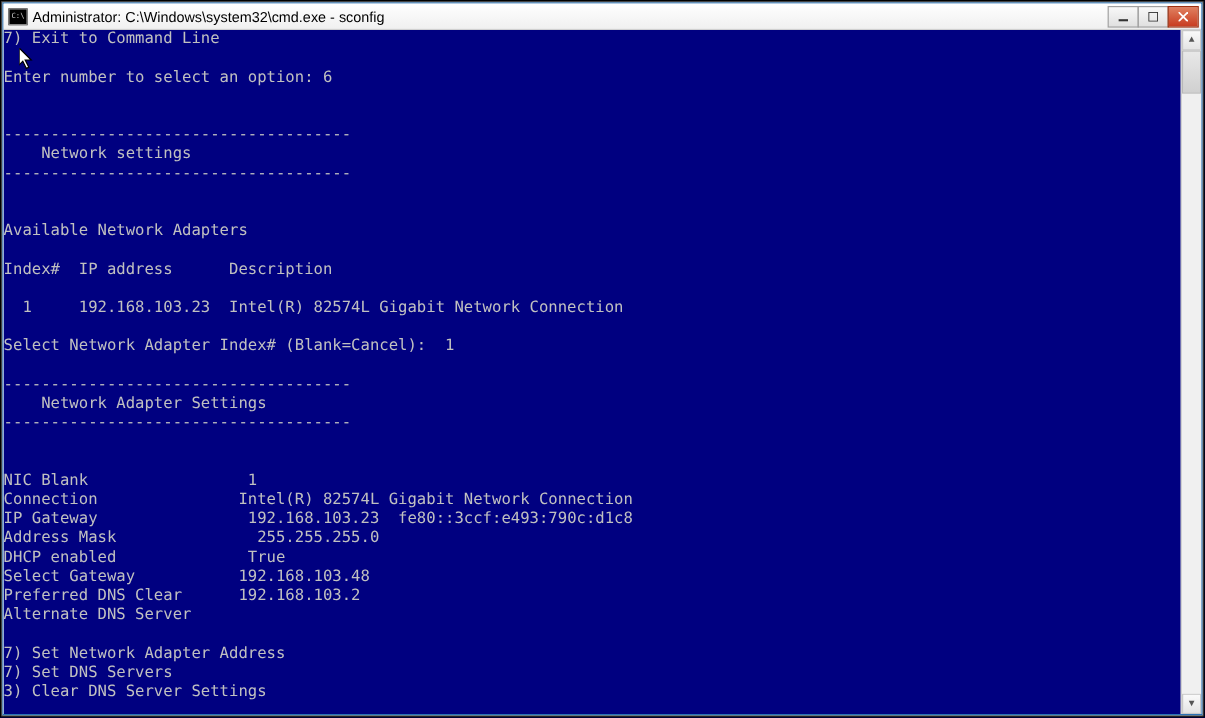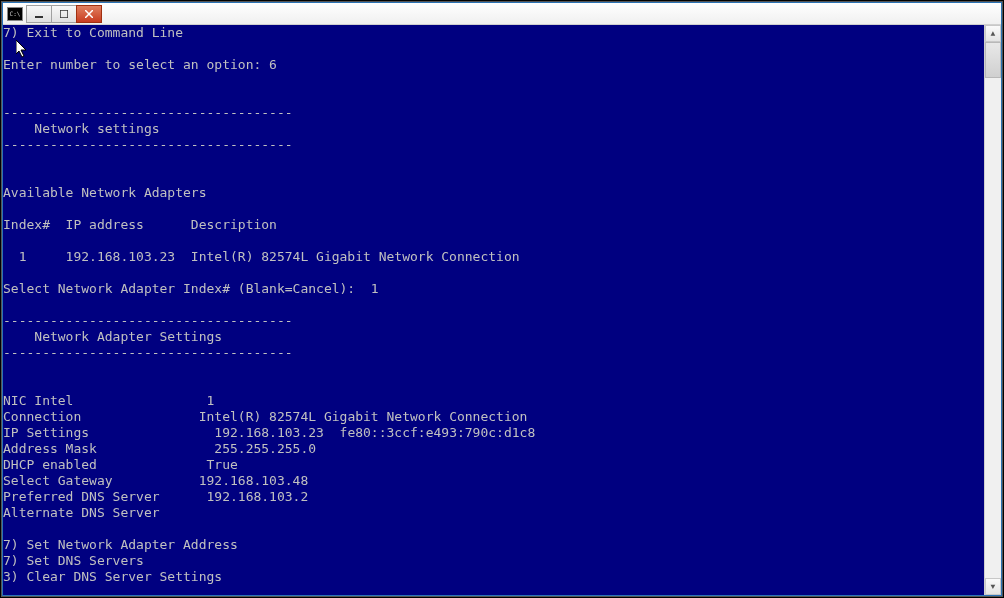--- a/index.html
+++ b/index.html
@@ -125,20 +125,21 @@
     left: 16px;
     pointer-events: none;
   }
 </style>
 </head>
 <body>
 
 <div class="window">
   <div class="titlebar">
     <span class="icon"></span>
+    <span class="title">Administrator: C:\Windows\system32\cmd.exe - sconfig</span>
     <div class="controls">
       <div class="btn">
           <svg width="8" height="8">
             <rect x="0" y="6" width="8" height="2" fill="#333"></rect>
           </svg>
         </div>
       <div class="btn">
           <svg width="8" height="8">
             <rect x="0" y="0" width="8" height="8" fill="none" stroke="#333" stroke-width="1.5"></rect>
           </svg>
@@ -168,27 +169,27 @@
 
 <span>  1     192.168.103.23  Intel(R) 82574L Gigabit Network Connection</span>
 
 <span>Select Network Adapter Index# (Blank=Cancel):  1</span>
 
 <span>-------------------------------------</span>
 <span>    Network Adapter Settings</span>
 <span>-------------------------------------</span>
 
 
-<span>NIC Intel                 </span><span>1</span>
+<span>NIC Blank                 </span><span>1</span>
 <span>Connection               </span><span>Intel(R) 82574L Gigabit Network Connection</span>
-<span>IP Settings                </span><span>192.168.103.23  fe80::3ccf:e493:790c:d1c8</span>
+<span>IP Gateway                </span><span>192.168.103.23  fe80::3ccf:e493:790c:d1c8</span>
 <span>Address Mask               </span><span>255.255.255.0</span>
 <span>DHCP enabled              </span><span>True</span>
 <span>Select Gateway           </span><span>192.168.103.48</span>
-<span>Preferred DNS Server      </span><span>192.168.103.2</span>
+<span>Preferred DNS Clear      </span><span>192.168.103.2</span>
 <span>Alternate DNS Server</span>
 
 <span>7) Set Network Adapter Address</span>
 <span>7) Set DNS Servers</span>
 <span>3) Clear DNS Server Settings</span></div>
     <div class="scrollbar">
       <div class="arrow">▲</div>
       <div class="track">
         <div class="thumb"></div>
       </div>

